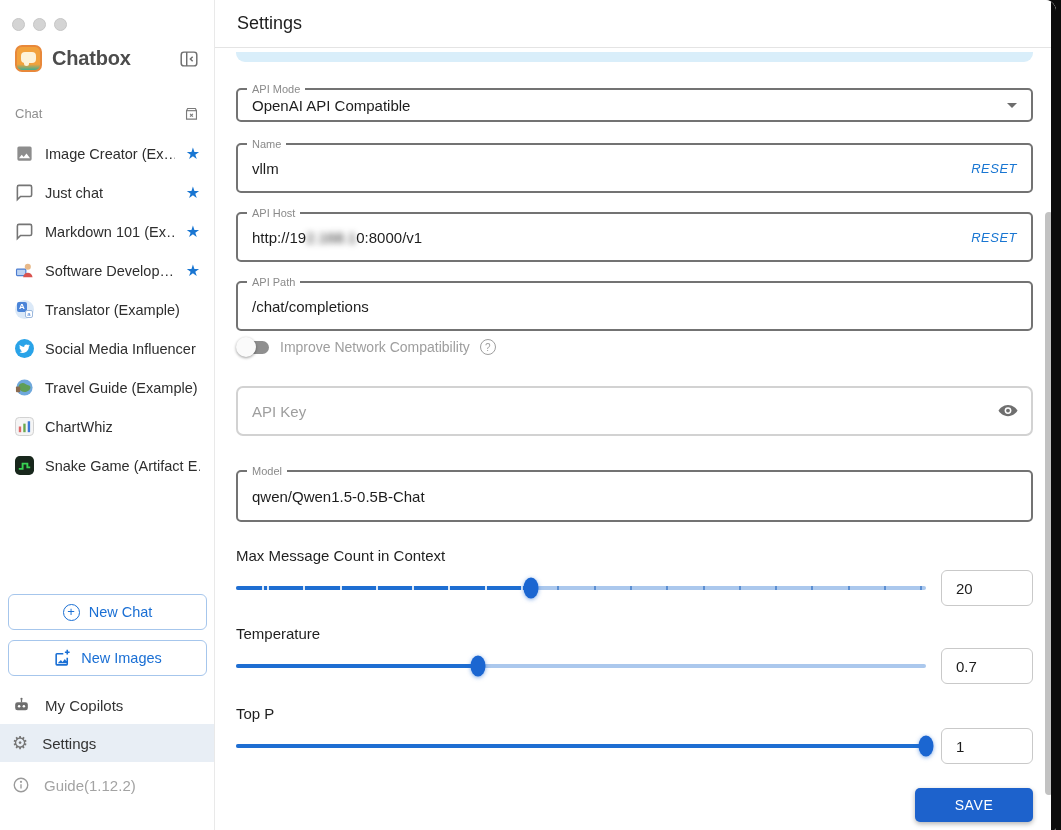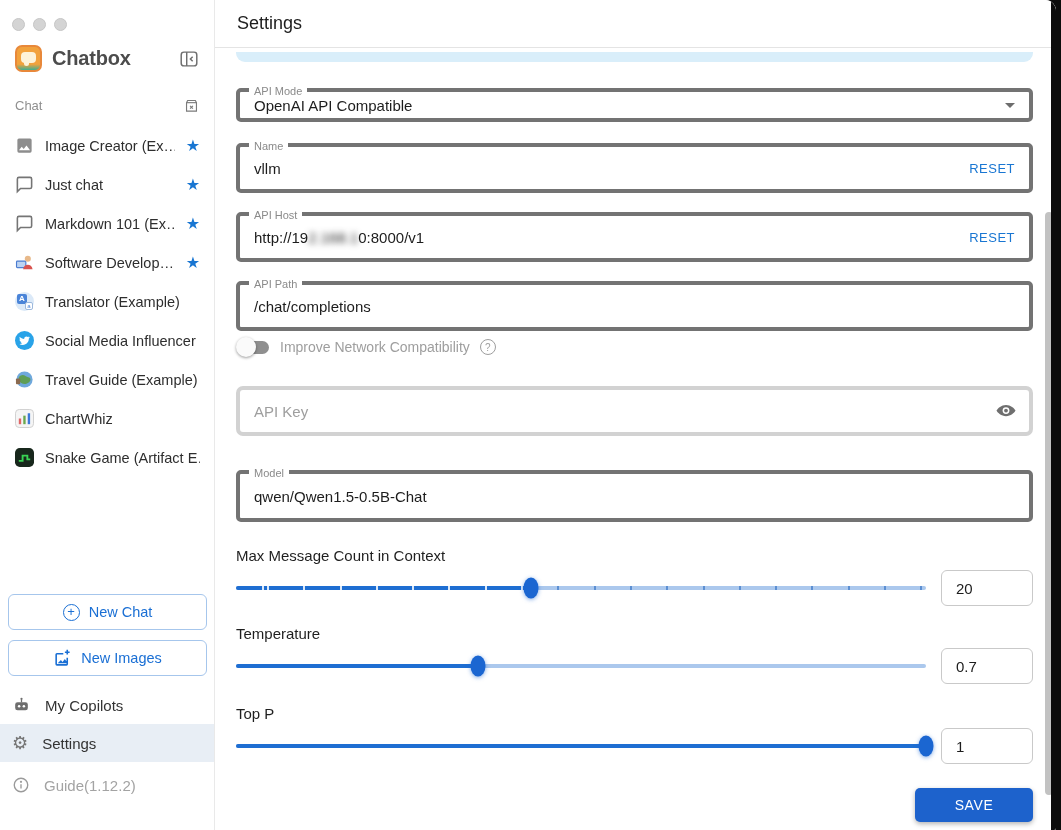--- a/index.html
+++ b/index.html
@@ -7,21 +7,21 @@
               font-family:"Liberation Sans", sans-serif; }
   .app { position:relative; display:flex; width:1056px; height:830px; background:#fff;
          border-top-right-radius:11px; border-bottom-right-radius:2px; overflow:hidden; }
   .right-strip { position:absolute; right:0; top:0; width:5px; height:830px; background:#0c0c0c; }
 
   
   .sidebar { width:215px; flex-shrink:0; border-right:1px solid #e9e9e9;
              display:flex; flex-direction:column; background:#fff; }
   .traffic { display:flex; gap:8px; padding:18px 0 0 12px; }
   .traffic span { width:13px; height:13px; border-radius:50%; background:#d4d4d4; border:1px solid #c6c6c6; }
-  .logo-row { display:flex; align-items:center; margin:14px 14px 4px 15px;justify-content:center; }
+  .logo-row { display:flex; align-items:center; margin:14px 14px 12px 15px;justify-content:center; }
   .logo { width:27px; height:27px; border-radius:7px; background:linear-gradient(180deg,#f2a23c 75%,#3fae8f 100%);
           border:2px solid #e8883a; position:relative; flex-shrink:0; }
   .logo .bubble { position:absolute; left:4px; top:5px; width:15px; height:11px; border-radius:4px;
                   background:#fdf3d8; }
   .logo .bubble:after { content:""; position:absolute; left:3px; bottom:-3px; width:5px; height:4px;
                         background:#fdf3d8; border-radius:0 0 3px 3px; }
   .app-name { font-size:20px; font-weight:bold; color:#4c4c4c; margin-left:10px; flex:1; letter-spacing:-.2px; }
   .collapse-btn { width:22px; height:22px; cursor:pointer; }
   .chat-row { display:flex; align-items:center; margin:21px 14px 0 15px; }
   .chat-label { font-size:13px; color:#8f8f8f; flex:1; }
@@ -49,29 +49,29 @@
   .foot-item .gear-glyph { font-size:18px; color:#757575; line-height:1; }
   .foot-item.dim { color:#a3a3a3; margin-top:4px; }
 
   
   .main { position:relative; flex:1; background:#fff; }
   .main-header { height:48px; border-bottom:1px solid #e4e4e4; display:flex; align-items:center; padding-left:22px; }
   .main-title { font-size:18px; font-weight:500; color:#1d1d1d; }
   .content { margin:0 23px 0 21px; }
   .banner { height:10px; margin-top:4px; border-radius:0 0 9px 9px; }
 
-  .field { position:relative; border:4px solid #737373; border-radius:5px; background:#fff; }
+  .field { position:relative; border:2px solid #737373; border-radius:5px; background:#fff; }
   .field .notch { position:absolute; top:-7px; left:9px; background:#fff; padding:0 5px;
                   font-size:11px; color:#8a8a8a; line-height:12px; }
   .field input, .field .value-line { width:100%; height:100%; border:none; outline:none; background:none;
                   font-size:15px; color:#1d1d1d; padding:0 110px 0 14px;
                   font-family:"Liberation Sans", sans-serif; display:flex; align-items:center; }
   .field input::placeholder { color:#9e9e9e; opacity:1; }
   .reset { position:absolute; right:14px; top:50%; transform:translateY(-50%); color:#1976d2;
-           font-size:13px; font-weight:500; letter-spacing:.5px; cursor:pointer; }
+           font-size:13px; font-weight:500; letter-spacing:.5px; cursor:pointer;font-style:italic; }
   .select-arrow { position:absolute; right:14px; top:50%; margin-top:-2px; width:0; height:0;
                   border-left:5px solid transparent; border-right:5px solid transparent;
                   border-top:5px solid #6d6d6d; }
   .eye-btn { position:absolute; right:12px; top:50%; transform:translateY(-50%); cursor:pointer; line-height:0; }
   .redacted { filter:blur(3px); }
 
   .h34 { height:34px; margin-top:26px; }
   .h50a { height:50px; margin-top:21px; }
   .h50b { height:50px; margin-top:19px; }
   .h50c { height:50px; margin-top:28px; }

